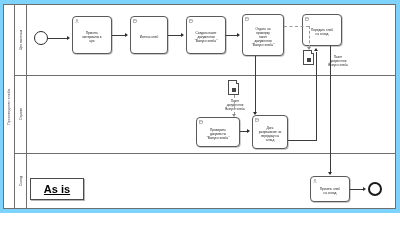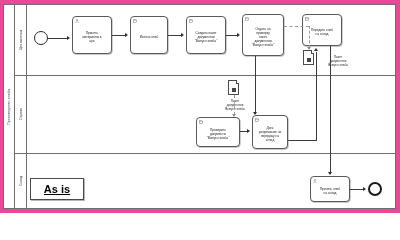--- a/index.html
+++ b/index.html
@@ -1,17 +1,17 @@
 <!DOCTYPE html>
 <html><head>
 <meta charset="utf-8">
 <style>
   html,body{margin:0;padding:0;background:#ffffff;}
   body{font-family:"Liberation Sans",sans-serif;}
-  #canvas{position:relative;width:400px;height:213px;overflow:hidden;background:#ec4899;}
+  #canvas{position:relative;width:400px;height:213px;overflow:hidden;background:#7dd3fc;}
 
   
   .diagram-frame{position:absolute;left:3px;top:4px;width:393px;height:205px;border:1px solid #6e6e6e;box-sizing:border-box;background:#fff;}
 
   
   .pool-label{position:absolute;left:4px;top:5px;width:11px;height:203px;border-right:1px solid #6e6e6e;box-sizing:border-box;display:flex;align-items:center;justify-content:center;}
   .pool-label span{display:block;transform:rotate(-90deg);white-space:nowrap;font-size:3.6px;color:#3a3a3a;letter-spacing:.1px;}
 
   
   .lane-label{position:absolute;left:15px;width:12px;border-right:1px solid #6e6e6e;box-sizing:border-box;display:flex;align-items:center;justify-content:center;}

